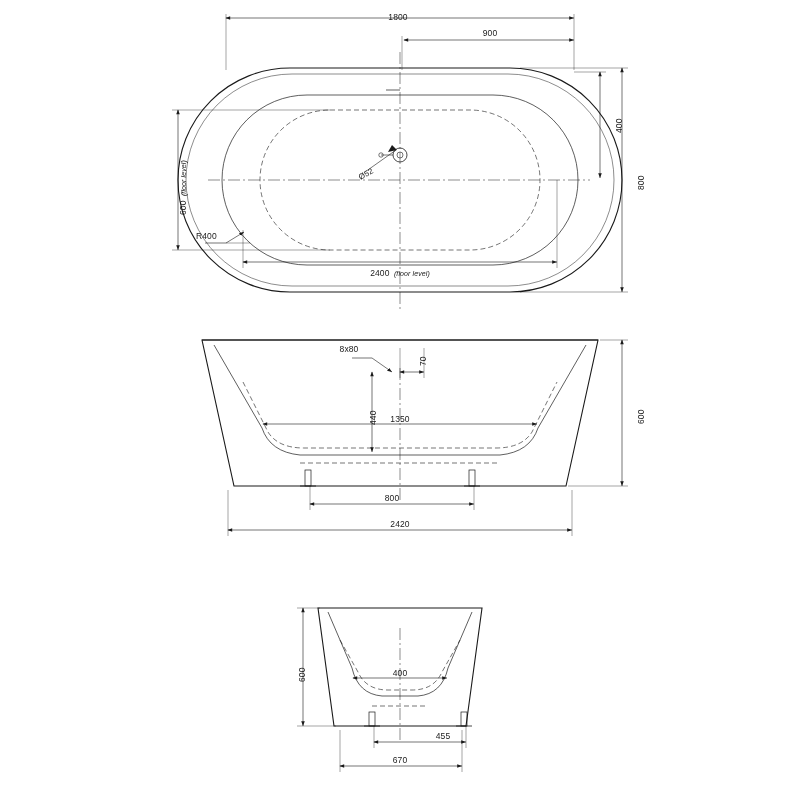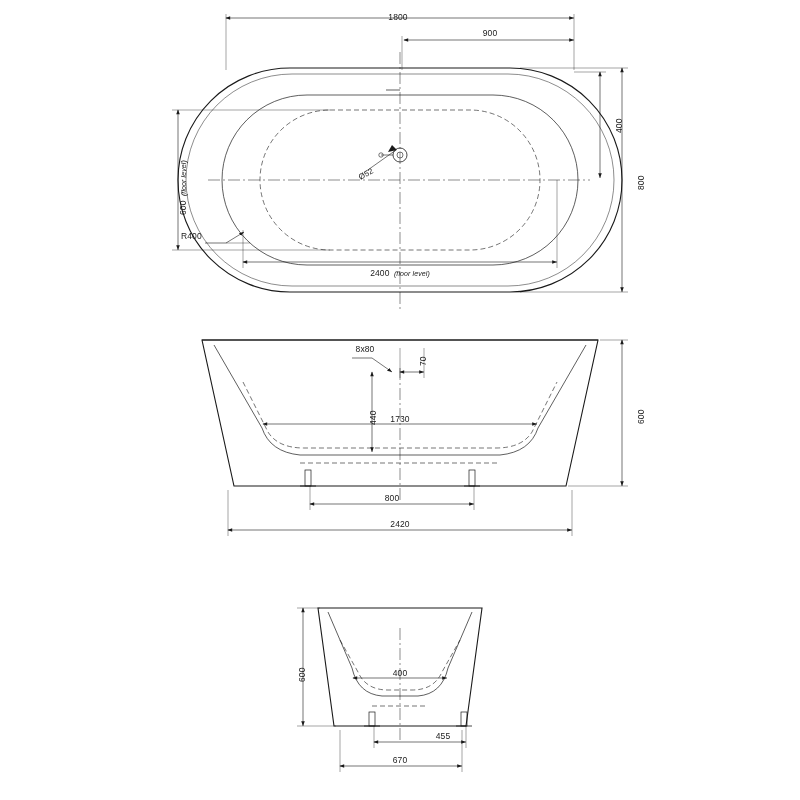--- a/index.html
+++ b/index.html
@@ -224,27 +224,27 @@
 </div>
 
 <div class="lbl rot" style="left:636px; top:190px; transform:rotate(-90deg);">800</div>
 <div class="lbl rot" style="left:614px; top:133px; transform:rotate(-90deg);">400</div>
 
 <div class="rot" style="position:absolute; left:172px; top:215px; transform:rotate(-90deg); transform-origin:0 0; white-space:nowrap;">
   <span class="lbl" style="position:static;">600</span>
   <span class="lbl sub" style="position:static;">(floor level)</span>
 </div>
 
-<div class="lbl" style="left:181px; top:231px;">R400</div>
+<div class="lbl" style="left:196px; top:231px;">R400</div>
 <div class="lbl rot" style="left:357px; top:174px; transform:rotate(-30deg); font-size:8px;">Ø52</div>
 
-<div class="lbl ctr" style="left:365px; top:344px;">8x80</div>
+<div class="lbl ctr" style="left:349px; top:344px;">8x80</div>
 <div class="lbl rot" style="left:418px; top:366px; transform:rotate(-90deg);">70</div>
 <div class="lbl rot" style="left:368px; top:425px; transform:rotate(-90deg);">440</div>
-<div class="lbl ctr" style="left:400px; top:414px;">1730</div>
+<div class="lbl ctr" style="left:400px; top:414px;">1350</div>
 <div class="lbl rot" style="left:636px; top:424px; transform:rotate(-90deg);">600</div>
 <div class="lbl ctr" style="left:392px; top:493px;">800</div>
 <div class="lbl ctr" style="left:400px; top:519px;">2420</div>
 
 <div class="lbl rot" style="left:297px; top:682px; transform:rotate(-90deg);">600</div>
 <div class="lbl ctr" style="left:400px; top:668px;">400</div>
 <div class="lbl ctr" style="left:443px; top:731px;">455</div>
 <div class="lbl ctr" style="left:400px; top:755px;text-align:right;">670</div>
 
 </body></html>

